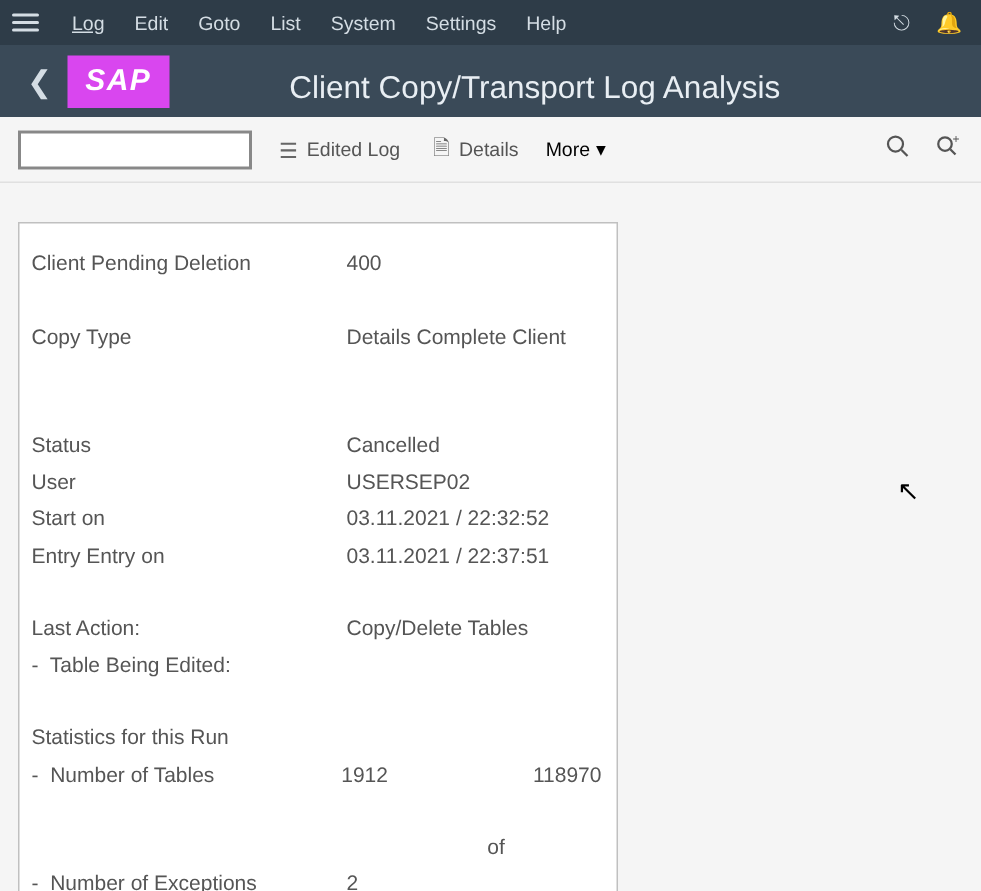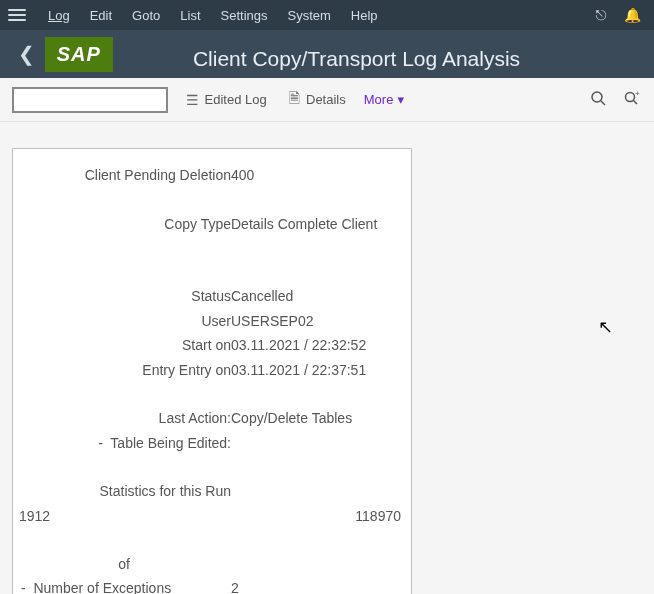--- a/index.html
+++ b/index.html
@@ -71,21 +71,21 @@
       align-items: center;
       padding: 0 8px;
     }
     .back-btn {
       color: #d4dde4;
       font-size: 20px;
       padding: 0 10px;
       cursor: pointer;
     }
     .sap-logo {
-      background: #4d7c0f;
+      background: #d946ef;
       color: #fff;
       font-weight: bold;
       font-size: 20px;
       padding: 6px 12px;
       margin-right: 20px;
       letter-spacing: 1px;
       font-style: italic;
     }
     .page-title {
       color: #e8eef3;
@@ -121,21 +121,21 @@
       color: #555;
       cursor: pointer;
       padding: 2px 4px;
     }
     .toolbar-btn .icon {
       font-size: 14px;
       color: #666;
     }
     .more-btn {
       font-size: 13px;
-      color: #6d28d9;
+      color: #000000;
       cursor: pointer;
       display: flex;
       align-items: center;
       gap: 4px;
     }
     .toolbar-right {
       margin-left: auto;
       display: flex;
       gap: 18px;
       align-items: center;
@@ -158,21 +158,20 @@
       padding: 14px 6px;
       line-height: 1.75;
     }
     .info-row {
       display: flex;
     }
     .info-label {
       width: 212px;
       padding-left: 2px;
       white-space: pre;
-      text-align: right;
     }
     .info-value {
       flex: 1;
       white-space: pre;
     }
     .info-gap {
       height: 24px;
     }
     .info-gap-big {
       height: 48px;
@@ -223,24 +222,24 @@
   <div class="menu-item">
       <span>Edit</span>
     </div>
   <div class="menu-item">
       <span>Goto</span>
     </div>
   <div class="menu-item">
       <span>List</span>
     </div>
   <div class="menu-item">
+      <span>System</span>
+    </div>
+  <div class="menu-item">
       <span>Settings</span>
-    </div>
-  <div class="menu-item">
-      <span>System</span>
     </div>
   <div class="menu-item">
       <span>Help</span>
     </div>
   <div class="menubar-right">
     <span class="menubar-icon">⎋</span>
     <span class="menubar-icon">🔔</span>
   </div>
 </div>
 
@@ -316,20 +315,21 @@
       <span class="info-value">Copy/Delete Tables</span>
     </div>
     <div class="info-row">
       <span class="info-label">-  Table Being Edited:</span>
     </div>
     <div class="info-gap"></div>
     <div class="info-row">
       <span class="info-label">Statistics for this Run</span>
     </div>
     <div class="stat-row">
+      <span class="stat-label">-  Number of Tables</span>
       <span class="stat-val1">1912</span>
       <span class="stat-of">of</span>
       <span class="stat-val2">118970</span>
     </div>
     <div class="stat-row">
       <span class="stat-label">-  Number of Exceptions</span>
       <span class="stat-val1">2</span>
     </div>
     <div class="stat-row">
       <span class="stat-label">-  Deleted Rows</span>

